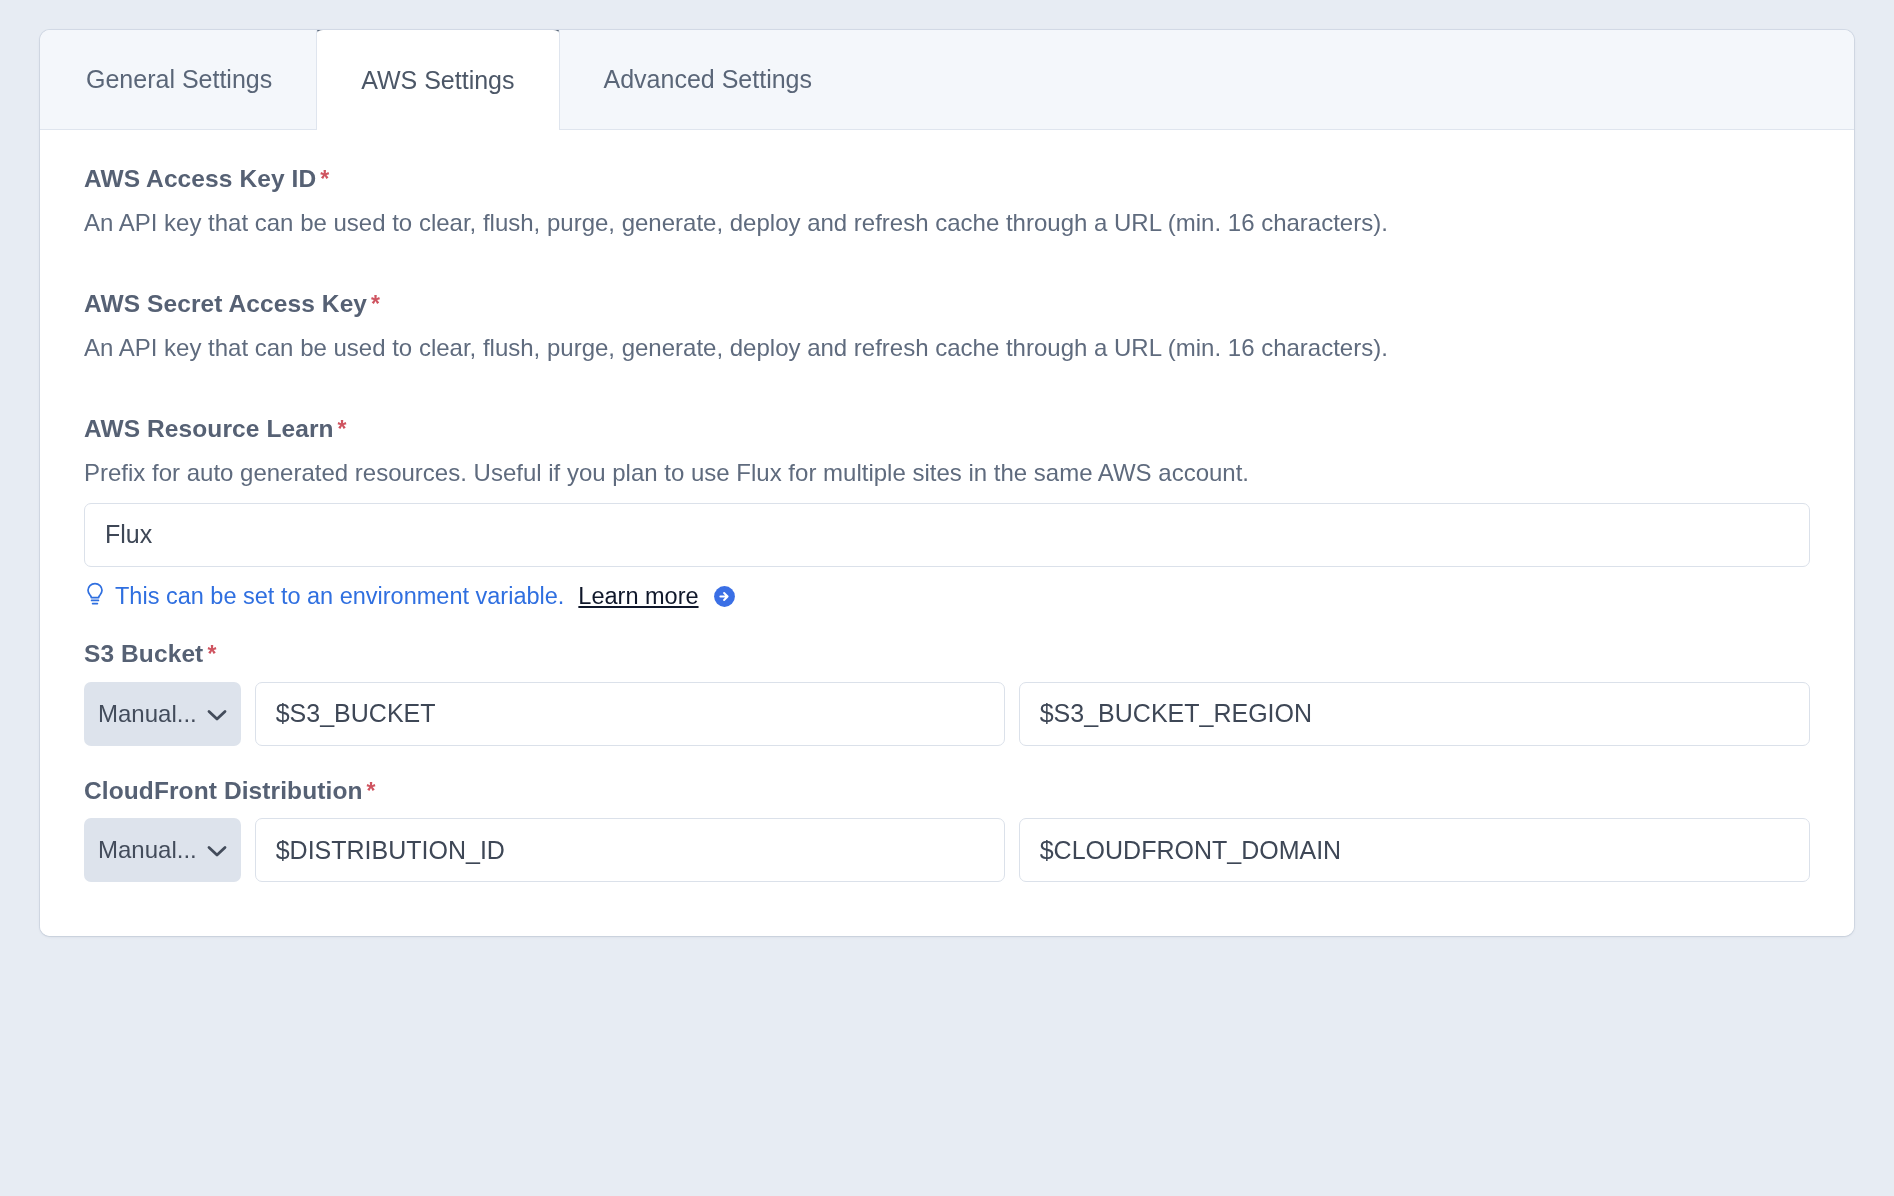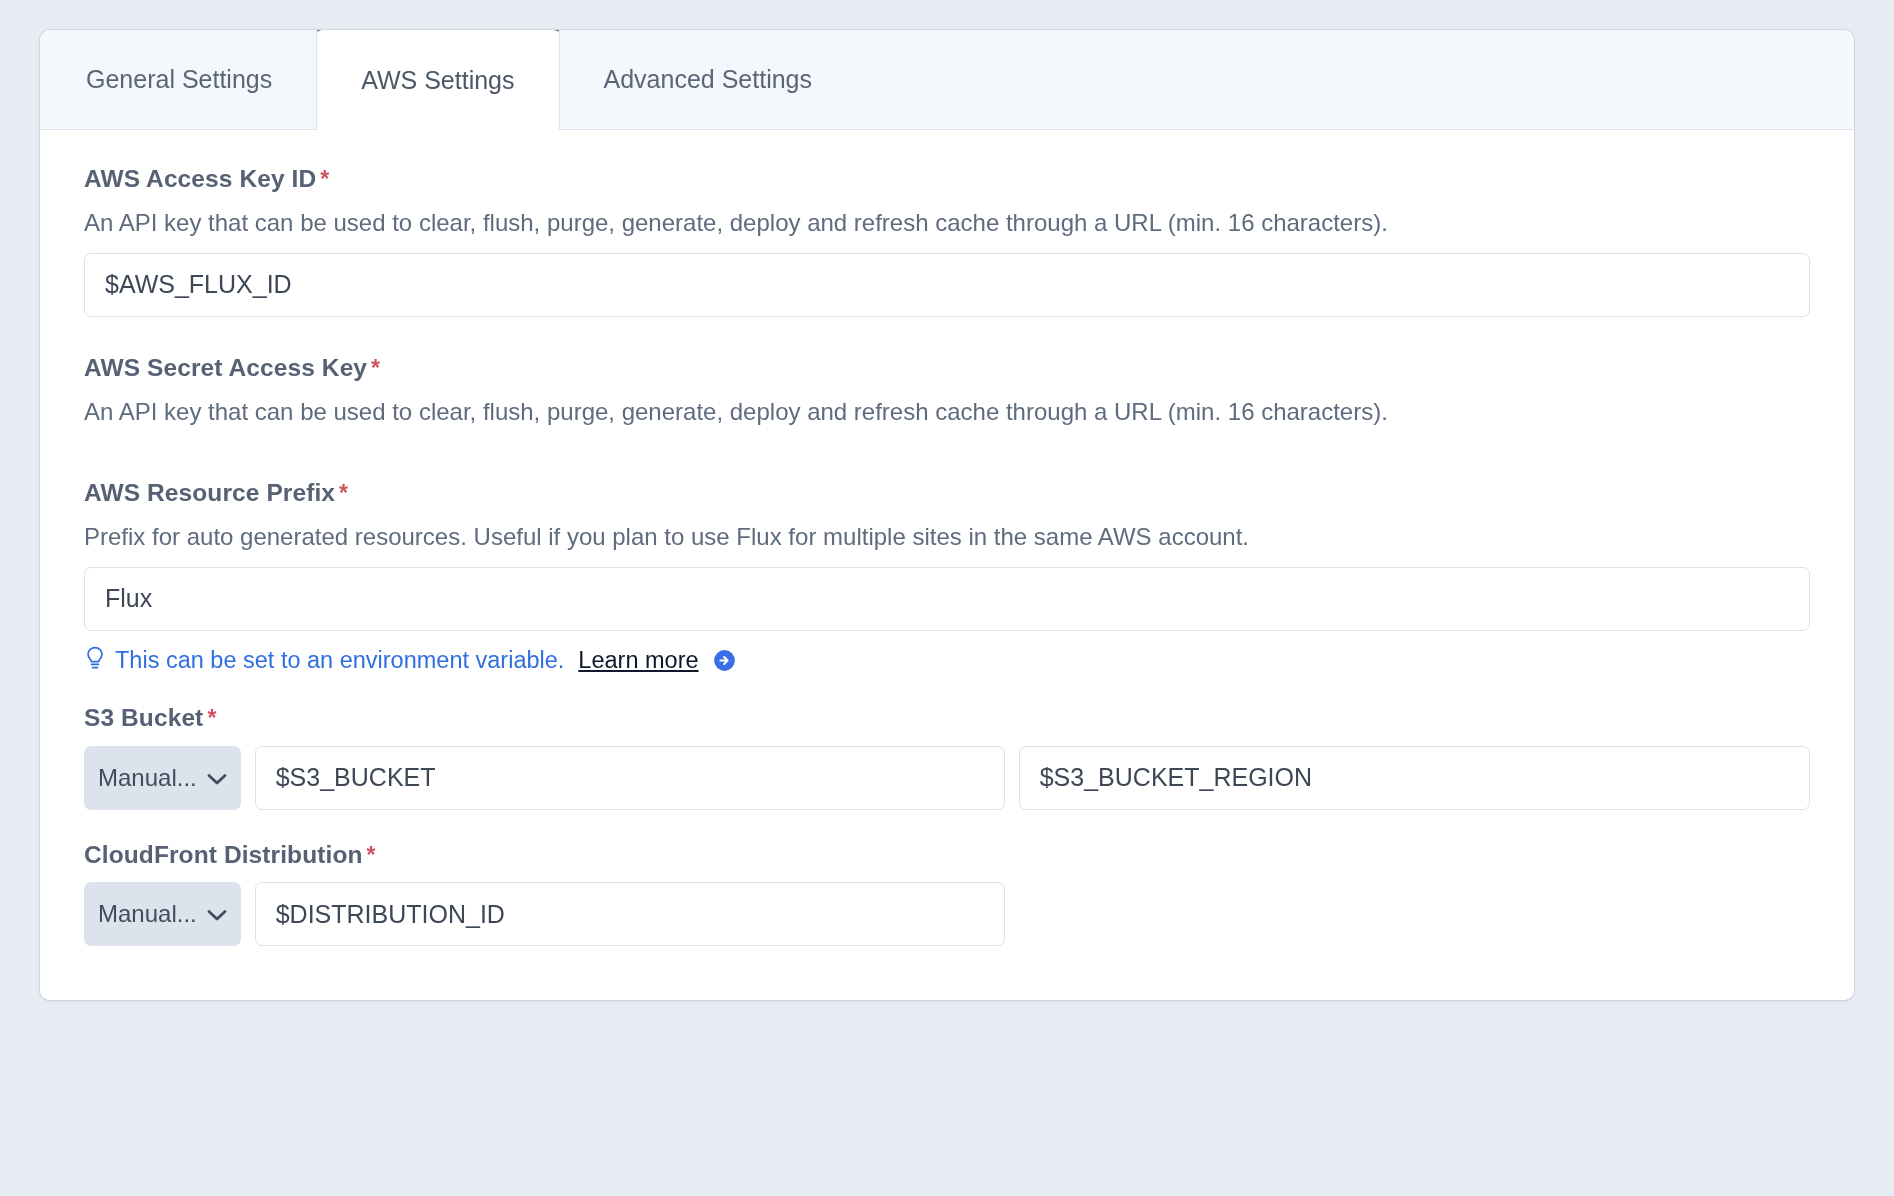--- a/index.html
+++ b/index.html
@@ -169,37 +169,36 @@
       <button class="tab">Advanced Settings</button>
     </div>
 
     <div class="body">
 
       <div class="field">
         <div class="flabel">
           <span>AWS Access Key ID</span><span class="req">*</span>
         </div>
         <div class="fdesc">An API key that can be used to clear, flush, purge, generate, deploy and refresh cache through a URL (min. 16 characters).</div>
-        <input class="input" type="text" value="$AWS_FLUX_ID" style="">
       </div>
 
       <div class="gap-lg"></div>
 
       <div class="field">
         <div class="flabel">
           <span>AWS Secret Access Key</span><span class="req">*</span>
         </div>
         <div class="fdesc">An API key that can be used to clear, flush, purge, generate, deploy and refresh cache through a URL (min. 16 characters).</div>
       </div>
 
       <div class="gap-lg"></div>
 
       <div class="field">
         <div class="flabel">
-          <span>AWS Resource Prefix</span><span class="req">*</span>
+          <span>AWS Resource Learn</span><span class="req">*</span>
         </div>
         <div class="fdesc">Prefix for auto generated resources. Useful if you plan to use Flux for multiple sites in the same AWS account.</div>
         <input class="input" type="text" value="Flux" style="">
 
         <div class="hint">
           <span class="bulb">
             <svg width="22" height="26" viewBox="0 0 22 26" fill="none" xmlns="http://www.w3.org/2000/svg">
               <path d="M11 1.6c-4 0-7 3-7 6.7 0 2.6 1.4 4 2.4 5.2.6.8.9 1.3.9 2.1h7.4c0-.8.3-1.3.9-2.1 1-1.2 2.4-2.6 2.4-5.2 0-3.7-3-6.7-7-6.7z" stroke="#2f6fe0" stroke-width="1.7" stroke-linejoin="round"></path>
               <path d="M7.6 18.4h6.8M8.6 21.6h4.8" stroke="#2f6fe0" stroke-width="1.7" stroke-linecap="round"></path>
             </svg>
@@ -244,18 +243,19 @@
         <div class="row">
           <div class="select">
             <span>Manual...</span>
             <span class="chev">
               <svg width="20" height="13" viewBox="0 0 20 13" fill="none" xmlns="http://www.w3.org/2000/svg">
                 <path d="M2 2.5L10 10 18 2.5" stroke="#434c5b" stroke-width="2.8" stroke-linecap="round" stroke-linejoin="round"></path>
               </svg>
             </span>
           </div>
           <input class="input a" type="text" value="$DISTRIBUTION_ID" style="">
+          <input class="input b" type="text" value="$CLOUDFRONT_DOMAIN" style="">
         </div>
       </div>
 
     </div>
   </div>
 </div>
 
 </body></html>

